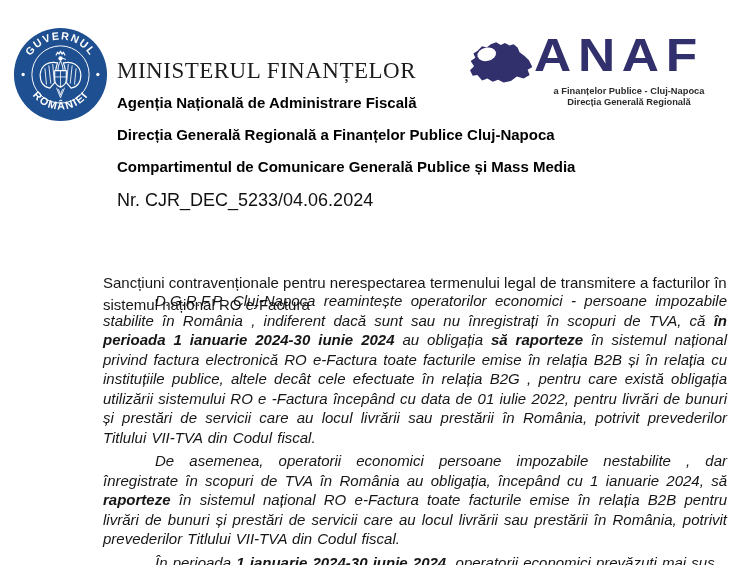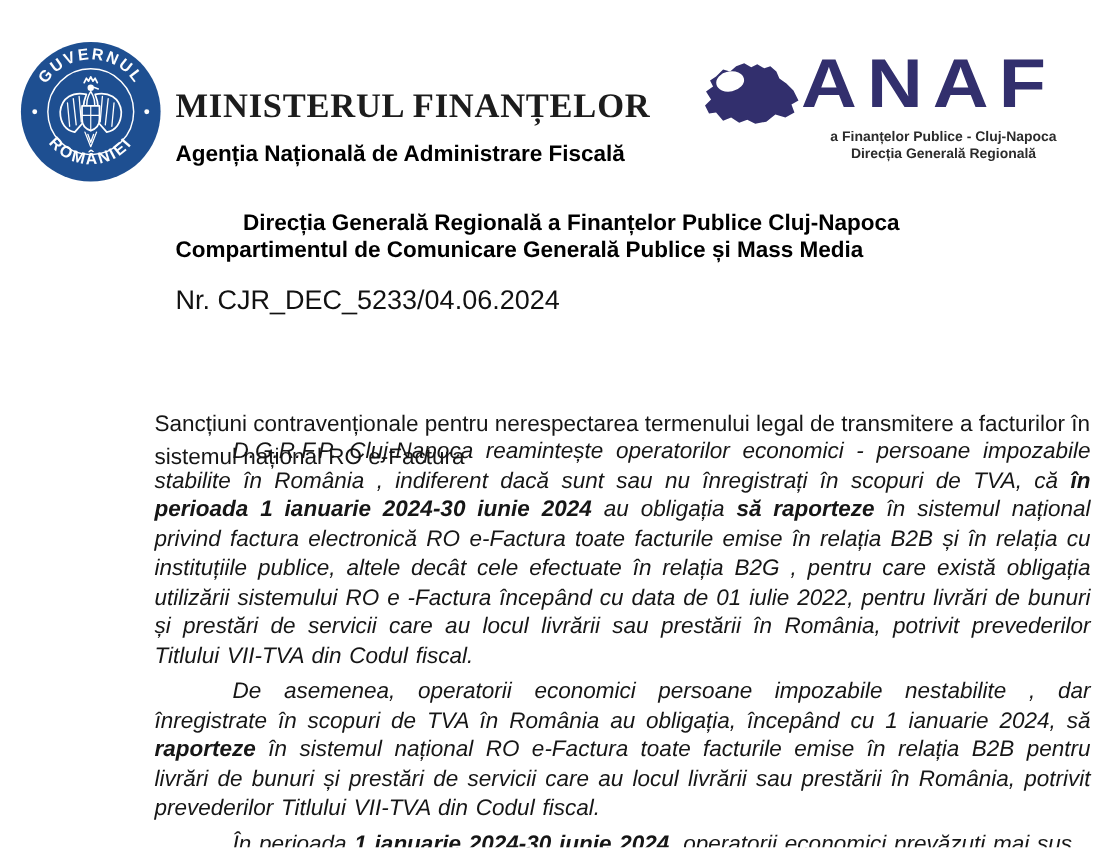--- a/index.html
+++ b/index.html
@@ -6,29 +6,29 @@
   .page {
     position:relative; width:742px; height:565px; overflow:hidden;
     background:#ffffff; font-family:"Liberation Sans", sans-serif; color:#161616;
   }
 
   
   .seal { position:absolute; left:12px; top:26px; width:97px; height:97px; }
 
   .ministry-title {
     position:absolute; left:117px; top:58px;
-    font-family:"Liberation Serif", serif; font-size:23px; font-weight:700;
+    font-family:"Liberation Serif", serif; font-size:23px; font-weight:400;
     letter-spacing:0.5px; color:#1c1c1c; white-space:nowrap;
   }
   .hline {
     position:absolute; left:117px; font-size:15px; font-weight:bold;
     color:#000; white-space:nowrap;
   }
   .hline.l1 { top:94px;text-align:right; }
-  .hline.l2 { top:140px;margin-left:45px; }
+  .hline.l2 { top:126px; }
   .hline.l3 { top:158px; }
   .refnum {
     position:absolute; left:117px; top:190px; font-size:18px;
     font-weight:normal; color:#111; white-space:nowrap;
   }
 
   .anaf { position:absolute; left:460px; top:38px; width:275px; height:84px; }
   .anaf-map { position:absolute; left:8px; top:2px; width:67px; height:46px; }
   .anaf-text {
     position:absolute; left:74px; top:-6px; line-height:1;

